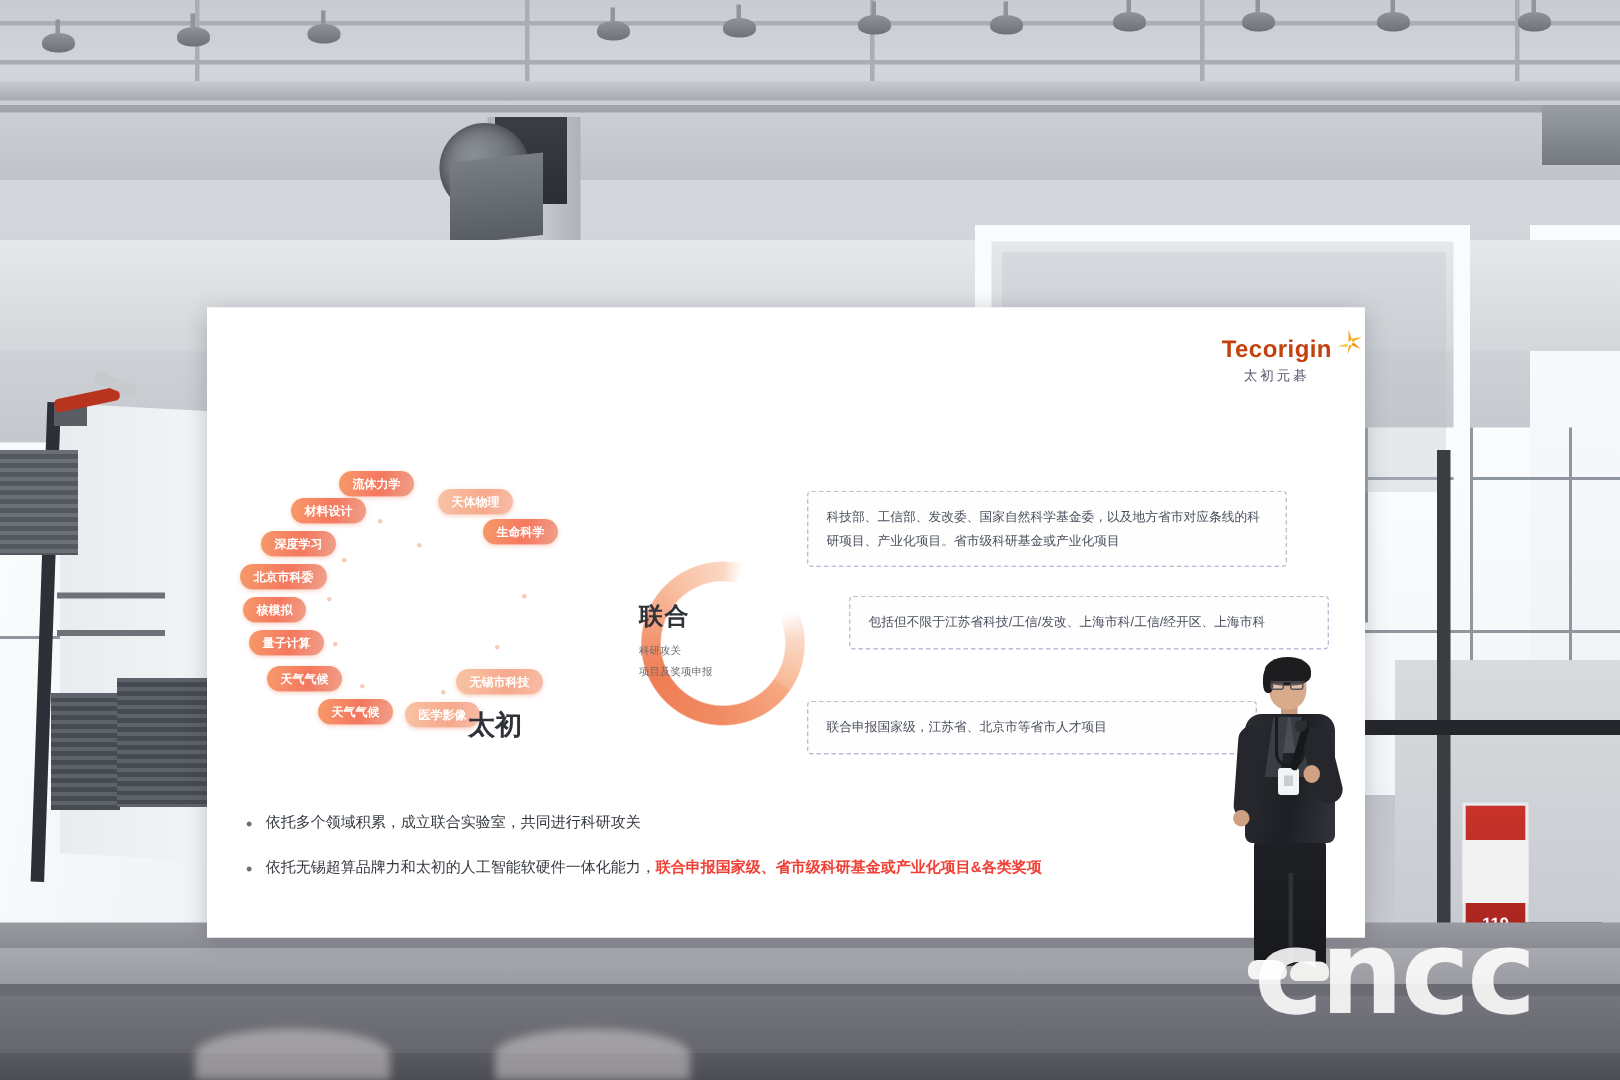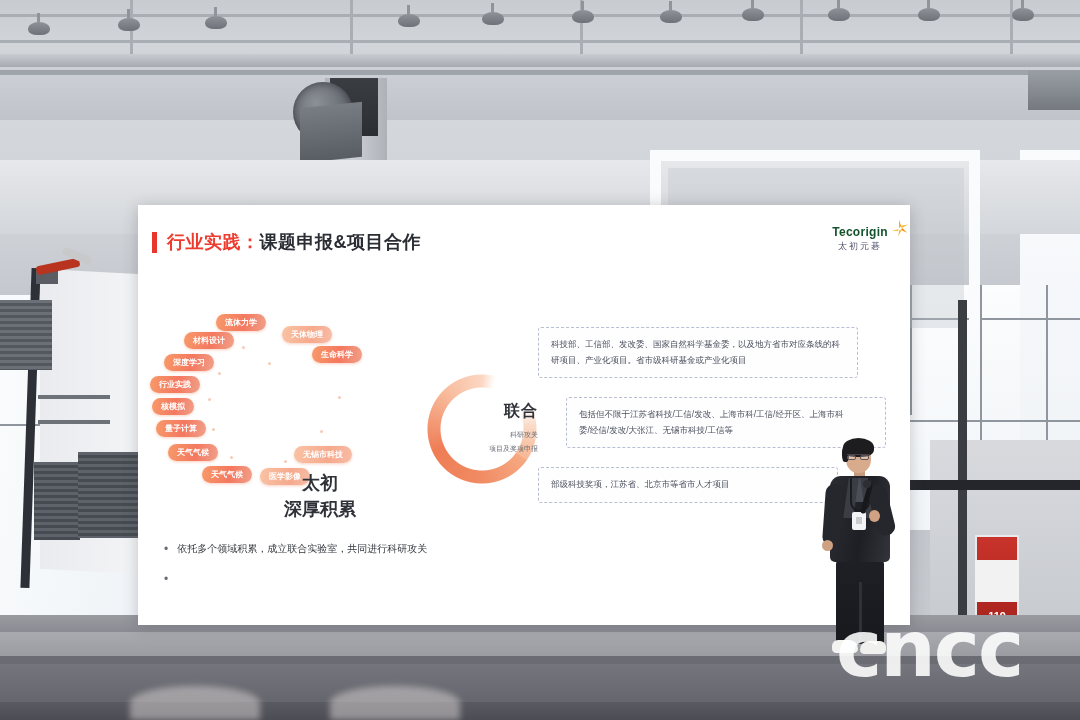--- a/index.html
+++ b/index.html
@@ -139,26 +139,26 @@
   .slide { position:absolute; inset:0; background:#ffffff; overflow:hidden; }
 
   
   .title-row { position:absolute; left:14px; top:25px; display:flex; align-items:center; }
   .title-bar { width:5px; height:21px; background:#e8362c; margin-right:10px; }
   .title-red { font-size:18px; font-weight:bold; color:#ee3b30; letter-spacing:.5px; }
   .title-dark { font-size:18px; font-weight:bold; color:#2a2d33; letter-spacing:.5px; }
 
   
   .logo { position:absolute; right:22px; top:20px; text-align:center; }
-  .logo-en { font-size:12px; font-weight:bold; color:#14532d; letter-spacing:.3px; }
+  .logo-en { font-size:16px; font-weight:bold; color:#c2410c; letter-spacing:.3px; }
   .logo-cn { font-size:9px; color:#55596f; letter-spacing:2px; margin-top:1px; }
   .logo-mark { position:absolute; right:-22px; top:-7px; width:22px; height:22px; }
 
   
-  .cloud { position:absolute; left:4px; top:105px; width:268px; height:200px; }
+  .cloud { position:absolute; left:14px; top:105px; width:268px; height:200px; }
   .tag { position:absolute; white-space:nowrap; color:#fff; font-size:8px;
     padding:3px 9px; border-radius:11px; font-weight:bold;
     box-shadow:0 1px 3px rgba(230,120,80,.35);
     background:linear-gradient(100deg,#f79a6a,#f4785f 55%,#f0a08a); }
   .tag.pale { background:linear-gradient(100deg,#f9c3a5,#f6a98c 60%,#f7bda8); }
   .dot { position:absolute; width:3px; height:3px; border-radius:50%; background:#f7cbb6; }
 
   .center-label { position:absolute; left:118px; top:160px; width:120px; text-align:center;
     color:#2f3238; line-height:1.45; }
   .center-label .l1 { font-size:18px; font-weight:bold; }
@@ -166,21 +166,21 @@
 
   
   .ring-wrap { position:absolute; left:288px; top:168px; width:112px; height:112px; }
   .ring { position:absolute; inset:0; border-radius:50%;
     background:conic-gradient(from 125deg,
        #f6a982 0deg, #f08a62 60deg, #ef7d55 120deg,
        #f8bb9c 190deg, #fbd7c3 235deg, rgba(255,255,255,0) 250deg,
        rgba(255,255,255,0) 300deg, #fadbc9 320deg, #f7b793 360deg);
     -webkit-mask: radial-gradient(circle, transparent 41px, #000 42px, #000 54px, transparent 55px);
     mask: radial-gradient(circle, transparent 41px, #000 42px, #000 54px, transparent 55px); }
-  .ring-txt { position:absolute; left:0; top:28px; width:112px; text-align:right; color:#2f3238; }
+  .ring-txt { position:absolute; left:0; top:28px; width:112px; text-align:left; color:#2f3238; }
   .ring-txt .rt1 { font-size:16px; font-weight:bold; letter-spacing:1px; }
   .ring-txt .rt2 { font-size:7px; color:#6a6e76; margin-top:7px; line-height:1.7; }
 
   
   .dbox { position:absolute; border:1px dashed #b9bfd2; border-radius:3px;
     padding:9px 12px; color:#4a4f5c; font-size:8.5px; line-height:1.85;
     background:#fefeff; }
 
   
   .bullets { position:absolute; left:22px; bottom:24px; width:700px; }
@@ -339,25 +339,20 @@
   <div class="stage-edge"></div>
   <div class="stage-front"></div>
   <div class="stage-skirt"></div>
   <div class="stage-blob" style="left:130px;"></div>
   <div class="stage-blob" style="left:330px;"></div>
 </div>
 
 <div class="screen-shell">
   <div class="slide">
 
-    <div class="title-row">
-      <div class="title-bar"></div>
-      <span class="title-red">行业实践：</span>
-      <span class="title-dark">课题申报&amp;项目合作</span>
-    </div>
 
     <div class="logo">
       <div class="logo-en">Tecorigin</div>
       <div class="logo-cn">太初元碁</div>
       <svg class="logo-mark" viewBox="0 0 24 24">
         <path d="M12 2 L14.5 9 L12 11 Z" fill="#f5a623"></path>
         <path d="M22 7 L15 11 L14 8.5 Z" fill="#f7b733"></path>
         <path d="M21 16 L14 13 L15.5 11 Z" fill="#f39200"></path>
         <path d="M11 20 L12.5 13 L14.5 13.5 Z" fill="#f5a623"></path>
         <path d="M4 14 L11.5 12 L11 14.5 Z" fill="#f7c948"></path>
@@ -373,62 +368,61 @@
       <div class="dot" style="left:88px;  top:146px;"></div>
       <div class="dot" style="left:142px; top:150px;"></div>
       <div class="dot" style="left:178px; top:120px;"></div>
       <div class="dot" style="left:196px; top:86px;"></div>
       <div id="tag-host">
           <div class="tag" style="left: 74px; top: 4px;">流体力学</div>
           <div class="tag pale" style="left: 140px; top: 16px;">天体物理</div>
           <div class="tag" style="left: 42px; top: 22px;">材料设计</div>
           <div class="tag" style="left: 170px; top: 36px;">生命科学</div>
           <div class="tag" style="left: 22px; top: 44px; text-align: right;">深度学习</div>
-          <div class="tag" style="left: 8px; top: 66px;">行业实践</div>
+          <div class="tag" style="left: 8px; top: 66px;">北京市科委</div>
           <div class="tag" style="left: 10px; top: 88px;">核模拟</div>
           <div class="tag" style="left: 14px; top: 110px;">量子计算</div>
           <div class="tag" style="left: 26px; top: 134px;">天气气候</div>
           <div class="tag pale" style="left: 152px; top: 136px;">无锡市科技</div>
           <div class="tag" style="left: 60px; top: 156px;">天气气候</div>
           <div class="tag pale" style="left: 118px; top: 158px;">医学影像</div>
         </div>
       <div class="center-label">
         <div class="l1">太初</div>
-        <div class="l2">深厚积累</div>
       </div>
     </div>
 
     <div class="ring-wrap">
       <div class="ring"></div>
       <div class="ring-txt">
         <div class="rt1">联合</div>
         <div class="rt2">科研攻关</div>
         <div class="rt2" style="margin-top:2px;">项目及奖项申报</div>
       </div>
     </div>
 
     <div class="dbox" style="left:400px; top:122px; width:320px;">
       <div>科技部、工信部、发改委、国家自然科学基金委，以及地方省市对应条线的科</div>
       <div>研项目、产业化项目。省市级科研基金或产业化项目</div>
     </div>
     <div class="dbox" style="left:428px; top:192px; width:320px;">
       <div>包括但不限于江苏省科技/工信/发改、上海市科/工信/经开区、上海市科</div>
-      <div>委/经信/发改/大张江、无锡市科技/工信等</div>
     </div>
     <div class="dbox" style="left:400px; top:262px; width:300px;">
-      <div>部级科技奖项，江苏省、北京市等省市人才项目</div>
+      <div>联合申报国家级，江苏省、北京市等省市人才项目</div>
     </div>
 
     <div class="bullets">
       <div class="bullet">
         <span class="bdot">•</span>
         <span class="btxt">依托多个领域积累，成立联合实验室，共同进行科研攻关</span>
       </div>
       <div class="bullet">
         <span class="bdot">•</span>
+        <span class="btxt"><span>依托无锡超算品牌力和太初的人工智能软硬件一体化能力，</span><span class="hl">联合申报国家级、省市级科研基金或产业化项目&amp;各类奖项</span></span>
       </div>
     </div>
 
   </div>
 </div>
 
 <div class="speaker">
   <div class="sp-legs"></div>
   <div class="sp-legsplit"></div>
   <div class="sp-shoeL"></div>

